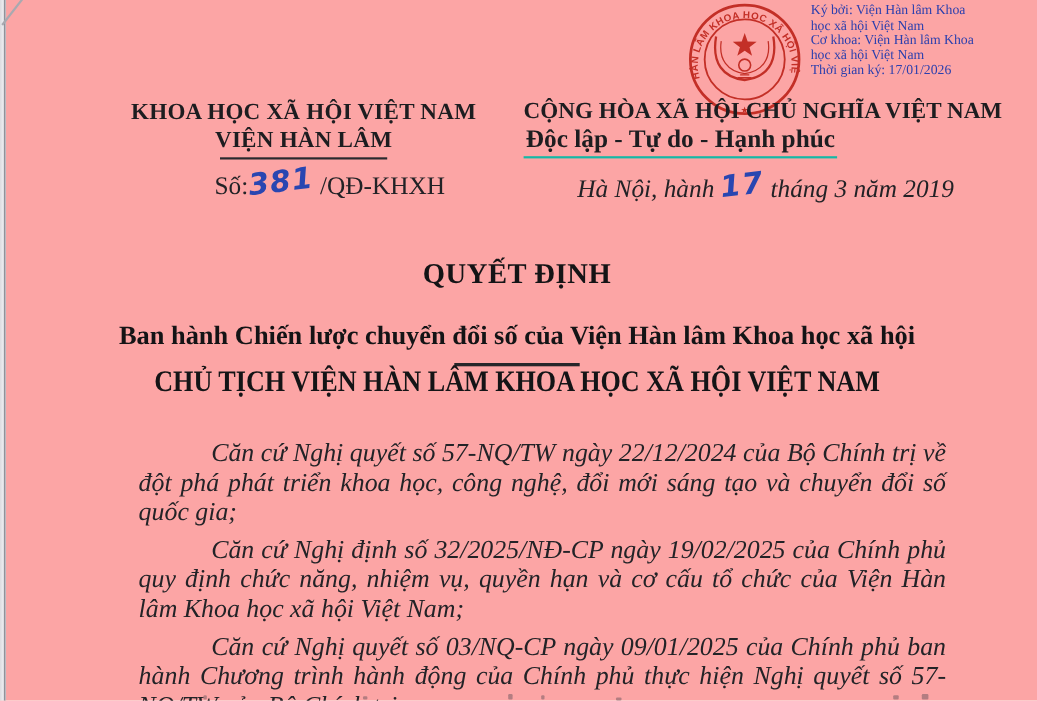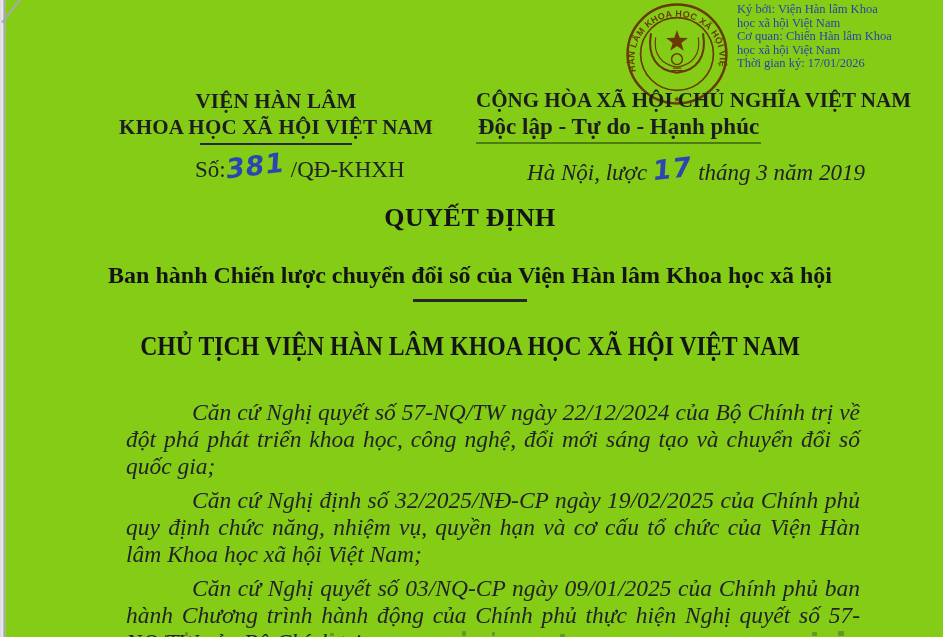--- a/index.html
+++ b/index.html
@@ -3,21 +3,21 @@
 <meta charset="utf-8">
 <style>
   * { margin: 0; padding: 0; box-sizing: border-box; }
   html, body { width: 943px; height: 637px; overflow: hidden; }
   body {
     font-family: "Liberation Serif", "DejaVu Serif", serif;
     background: #fdfdfe;
     position: relative;
     color: #222226;
   }
-  .page { position: absolute; inset: 0; background: #84cc16; }
+  .page { position: absolute; inset: 0; background: #fca5a5; }
 
   
   .scan-edge-left {
     position: absolute; left: 0; top: 0; bottom: 0; width: 6px;
     background: linear-gradient(to right,
       #dcdce0 0px, #e6e6ea 2px, #f0f0f3 3px, #8e8e96 4px, #b9b9c0 5px, rgba(255,255,255,0) 6px);
   }
   .scan-corner-line {
     position: absolute; left: -4px; top: 10px; width: 30px; height: 1.5px;
     background: #a9a9b0; transform: rotate(-52deg);
@@ -41,35 +41,35 @@
     text-align: center; font-weight: bold; font-size: 21px; line-height: 26px;
     color: #1d1d20; letter-spacing: 0.2px;
   }
   .hdr-left-rule { width: 152px; height: 2px; background: #2a2a2e; margin: 3px auto 0; }
   .hdr-right {
     position: absolute; left: 476px; top: 88px; width: 440px;
     text-align: left; color: #1d1d20;
   }
   .hdr-right-l1 { font-weight: bold; font-size: 21px; line-height: 25px; }
   .hdr-right-l2 { font-weight: bold; font-size: 23px; margin-top: 1px; display: inline-block;
-                  border-bottom: 2px solid #4d7c0f; padding: 0 2px 2px; }
+                  border-bottom: 2px solid #14b8a6; padding: 0 2px 2px; }
 
   .so-line { position: absolute; left: 195px; top: 152px; font-size: 23px; white-space: nowrap; }
   .date-line { position: absolute; left: 476px; top: 155px; width: 440px; text-align: center;
                font-style: italic; font-size: 23px; white-space: nowrap; }
   .handwritten {
     color: #2946b1; font-family: "DejaVu Sans", sans-serif; font-style: italic;
     font-size: 27px; font-weight: bold; letter-spacing: 1px;
     display: inline-block; transform: rotate(-7deg) translateY(-2px);
   }
 
   
   .title-wrap { position: absolute; left: 60px; top: 203px; width: 820px; text-align: center;
                 color: #141416; }
-  .title-main { font-size: 26px; font-weight: bold; letter-spacing: 0.5px; white-space: nowrap; }
+  .title-main { font-size: 26px; font-weight: bold; letter-spacing: 0.5px; white-space: nowrap; margin-top: 31px; }
   .title-sub  { font-size: 24px; font-weight: bold; margin-top: 26px; line-height: 33px; white-space: nowrap; }
   .title-sub2 { font-size: 24px; font-weight: bold; line-height: 33px; white-space: nowrap; }
   .title-rule { width: 114px; height: 2.5px; background: #26262a; margin: 7px auto 0; }
 
   .authority {
     position: absolute; left: 60px; top: 331px; width: 820px; text-align: center;
     font-size: 27px; font-weight: bold; color: #141416; white-space: nowrap;
     transform: scaleX(0.88); transform-origin: 50% 50%;
   }
 
@@ -85,21 +85,21 @@
 <body>
 
 <div class="page">
 
   <div class="scan-edge-left"></div>
   <div class="scan-corner-line"></div>
 
   <div class="sig-block">
     <div>Ký bởi: Viện Hàn lâm Khoa</div>
     <div>học xã hội Việt Nam</div>
-    <div>Cơ quan: Chiến Hàn lâm Khoa</div>
+    <div>Cơ khoa: Viện Hàn lâm Khoa</div>
     <div>học xã hội Việt Nam</div>
     <div>Thời gian ký: 17/01/2026</div>
   </div>
 
   <svg class="seal" viewBox="0 0 100 100">
     <g stroke="#c03425" fill="none" stroke-width="2.4">
       <circle cx="50" cy="50" r="47.5"></circle>
     </g>
     <circle cx="50" cy="50" r="35" stroke="#c03425" fill="none" stroke-width="1.6"></circle>
     <defs>
@@ -113,36 +113,36 @@
     <g>
       <polygon fill="#c03425" points="50,27 52.59,34.44 60.46,34.6 54.18,39.36 56.47,46.9 50,42.4 43.53,46.9 45.82,39.36 39.54,34.6 47.41,34.44"></polygon>
       <path d="M 25,30 C 21,53 31,66 50,68 C 69,66 79,53 75,30" stroke="#c03425" stroke-width="2" fill="none"></path>
       <path d="M 29.5,34 C 27,50 35,60.5 50,62.5 C 65,60.5 73,50 70.5,34" stroke="#c03425" stroke-width="1.1" fill="none"></path>
       <circle cx="50" cy="55" r="5.2" stroke="#c03425" stroke-width="1.4" fill="none"></circle>
       <path d="M 44,66 L 56,66 M 46,63.5 L 54,63.5" stroke="#c03425" stroke-width="1.2"></path>
     </g>
   </svg>
 
   <div class="hdr-left">
+    <div>KHOA HỌC XÃ HỘI VIỆT NAM</div>
     <div>VIỆN HÀN LÂM</div>
-    <div>KHOA HỌC XÃ HỘI VIỆT NAM</div>
     <div class="hdr-left-rule"></div>
   </div>
 
   <div class="hdr-right">
     <div class="hdr-right-l1">CỘNG HÒA XÃ HỘI CHỦ NGHĨA VIỆT NAM</div>
     <div class="hdr-right-l2">Độc lập - Tự do - Hạnh phúc</div>
   </div>
 
   <div class="so-line">
     <span>Số:</span><span class="handwritten">381</span><span> /QĐ-KHXH</span>
   </div>
 
   <div class="date-line">
-    <span>Hà Nội, lược </span><span class="handwritten">17</span><span> tháng 3 năm 2019</span>
+    <span>Hà Nội, hành </span><span class="handwritten">17</span><span> tháng 3 năm 2019</span>
   </div>
 
   <div class="title-wrap">
     <div class="title-main">QUYẾT ĐỊNH</div>
     <div class="title-sub">Ban hành Chiến lược chuyển đổi số của Viện Hàn lâm Khoa học xã hội</div>
     <div class="title-rule"></div>
   </div>
 
   <div class="authority">CHỦ TỊCH VIỆN HÀN LÂM KHOA HỌC XÃ HỘI VIỆT NAM</div>
 

